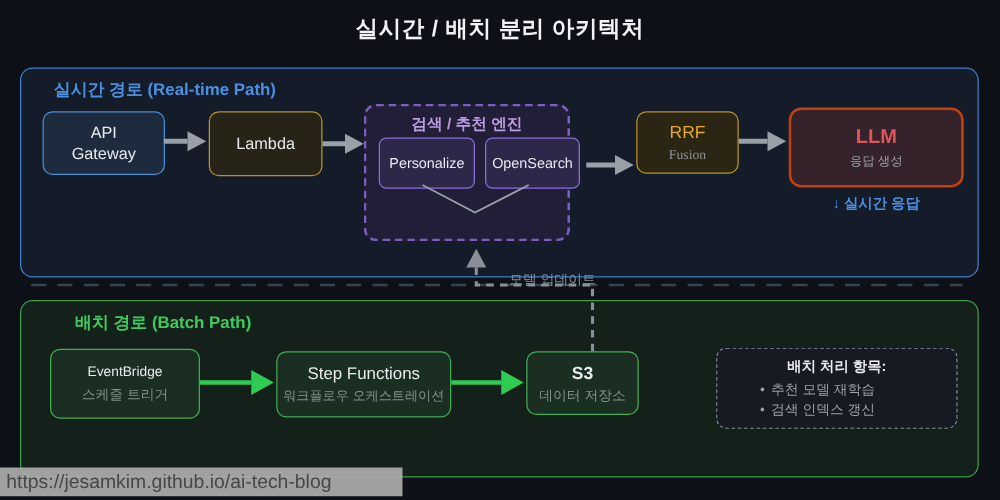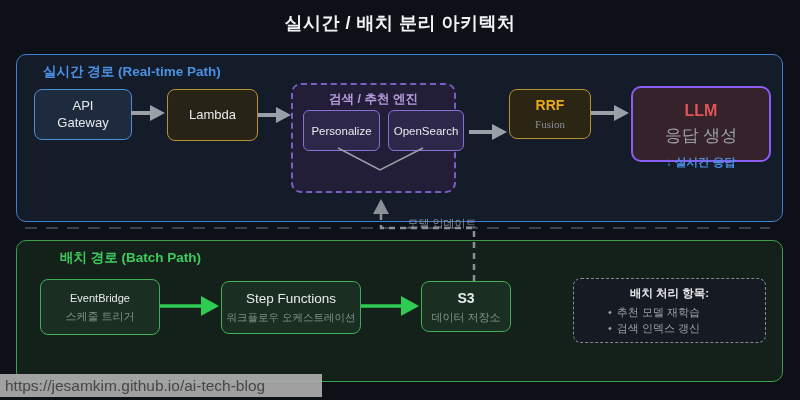--- a/index.html
+++ b/index.html
@@ -22,25 +22,25 @@
   .lambda{left:150px;top:34px;width:91px;height:52px;background:#272316;border:1.5px solid #b8922e;}
   .engine{position:absolute;left:274px;top:28px;width:165px;height:110px;border-radius:10px;
           border:2px dashed #7a5fc0;background:#221e38;}
   .engine-label{position:absolute;top:6px;width:100%;text-align:center;color:#b89be0;
                 font-weight:bold;font-size:12.5px;}
   .sub-node{position:absolute;top:25px;height:41px;display:flex;align-items:center;justify-content:center;
             background:#2d2749;border:1.5px solid #8b6fd8;border-radius:6px;color:#e8eaed;font-size:11.5px;}
   .pers{left:10px;width:77px;}
   .osearch{left:95px;width:76px;}
   .rrf{left:492px;top:34px;width:82px;height:50px;background:#2b2514;border:1.5px solid #b8922e;}
-  .rrf .t{color:#e8a820;font-weight:bold;font-size:14px;}
+  .rrf .t{color:#e8a820;font-weight:normal;font-size:14px;}
   .rrf .s{color:#8a8f98;font-family:Liberation Serif, serif;}
-  .llm{left:614px;top:31px;width:140px;height:76px;background:#35222a;border:2px solid #8b5cf6;border-radius:10px;align-items:center;}
+  .llm{left:614px;top:31px;width:140px;height:64px;background:#35222a;border:2px solid #c2410c;border-radius:10px;align-items:center;}
   .llm .t{color:#e05555;font-weight:bold;font-size:16px;}
-  .llm .s{color:#9aa0a8;font-size:17px;}
+  .llm .s{color:#9aa0a8;font-size:10px;font-family:Liberation Serif, serif;}
   .resp-label{position:absolute;left:614px;top:100px;width:140px;text-align:center;
               color:#4a90e2;font-weight:bold;font-size:11.5px;}
   .model-update-label{position:absolute;left:382px;top:216px;width:120px;text-align:center;
                       color:#8a8f98;font-size:11px;z-index:3;}
   .ebridge{left:23px;top:38px;width:120px;height:56px;background:#1a2f21;border:1.5px solid #3fae55;}
   .ebridge .t{font-size:11px;}
   .ebridge .s{color:#7e9486;}
   .stepfn{left:204px;top:40px;width:140px;height:53px;background:#1a2f21;border:1.5px solid #3fae55;}
   .stepfn .t{font-size:13.5px;}
   .stepfn .s{color:#7e9486;font-size:10.5px;}

